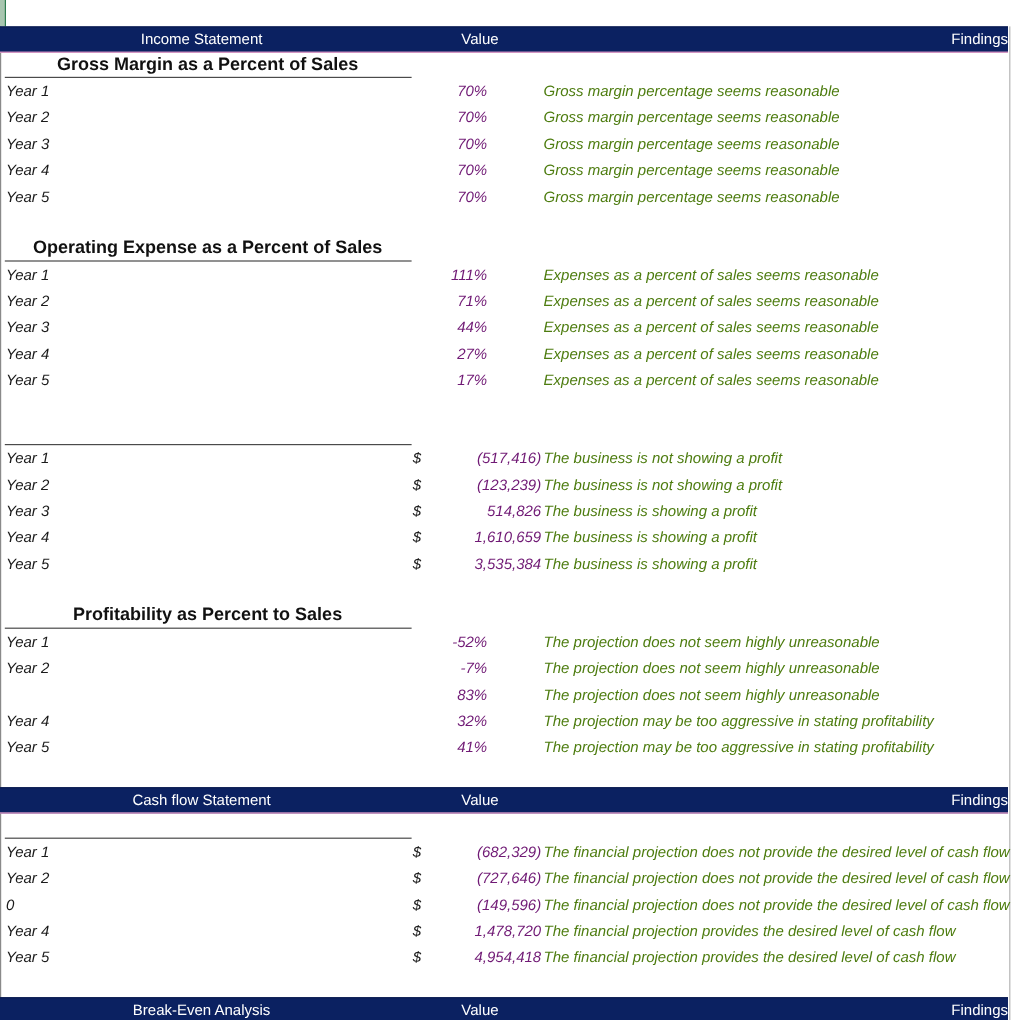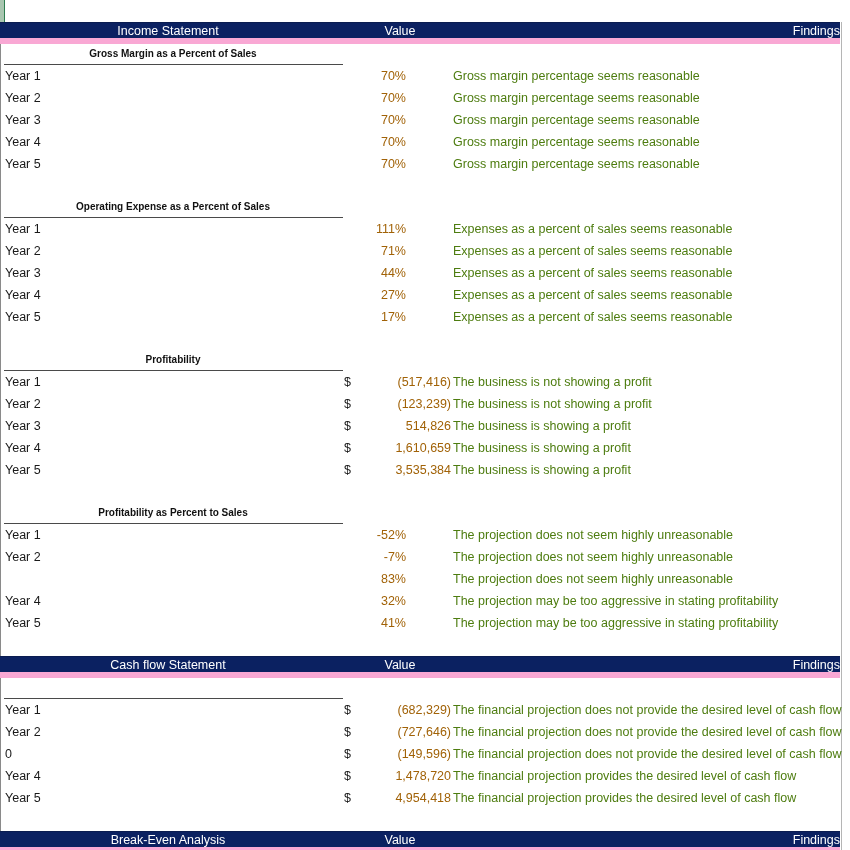--- a/index.html
+++ b/index.html
@@ -53,21 +53,21 @@
 
   
   .band {
     display: flex;
     align-items: center;
     height: 22px;
     background: #0b2161;
     color: #ffffff;
     font-size: 12.5px;
     border-top: 1px solid #0a1c50;
-    border-bottom: 6px solid #f9a8d4;
+    border-bottom: 1px solid #f9a8d4;
     margin-left: -1px;
     width: 840px;
     box-sizing: border-box;
   }
   .band .c-label {
     width: 336px;
     text-align: center;
   }
   .band .c-value {
     width: 128px;
@@ -84,37 +84,38 @@
     height: 21px;
   }
   .sect .title {
     position: absolute;
     left: 4px;
     top: 0px;
     width: 336px;
     height: 20px;
     line-height: 20px;
     text-align: center;
-    font-size: 10px;
+    font-size: 15px;
     font-weight: bold;
     color: #111111;
   }
   .sect .rule {
     position: absolute;
     left: 3px;
     top: 20px;
     width: 339px;
     height: 0;
     border-bottom: 1px solid #4a4a4a;
   }
 
   
   .row {
     position: relative;
     height: 22px;
+    font-style: italic;
   }
   .row .label {
     position: absolute;
     left: 4px;
     top: 0;
     height: 22px;
     line-height: 22px;
     font-size: 12.5px;
     color: #1a1a1a;
     white-space: nowrap;
@@ -130,21 +131,21 @@
   }
   .row .val {
     position: absolute;
     left: 350px;
     width: 100px;
     top: 0;
     height: 22px;
     line-height: 22px;
     text-align: right;
     font-size: 12.5px;
-    color: #a16207;
+    color: #701a75;
     white-space: nowrap;
   }
   
   .row.pct .val {
     left: 330px;
     width: 75px;
   }
   .row .find {
     position: absolute;
     left: 452px;
@@ -232,21 +233,20 @@
         <div class="val">27%</div>
         <div class="find">Expenses as a percent of sales seems reasonable</div>
       </div>
       <div class="row pct">
         <div class="label">Year 5</div>
         <div class="val">17%</div>
         <div class="find">Expenses as a percent of sales seems reasonable</div>
       </div>
       <div class="spacer"></div>
       <div class="sect">
-        <div class="title">Profitability</div>
         <div class="rule"></div>
       </div>
       <div class="row">
         <div class="label">Year 1</div>
         <div class="cur">$</div>
         <div class="val">(517,416)</div>
         <div class="find">The business is not showing a profit</div>
       </div>
       <div class="row">
         <div class="label">Year 2</div>

